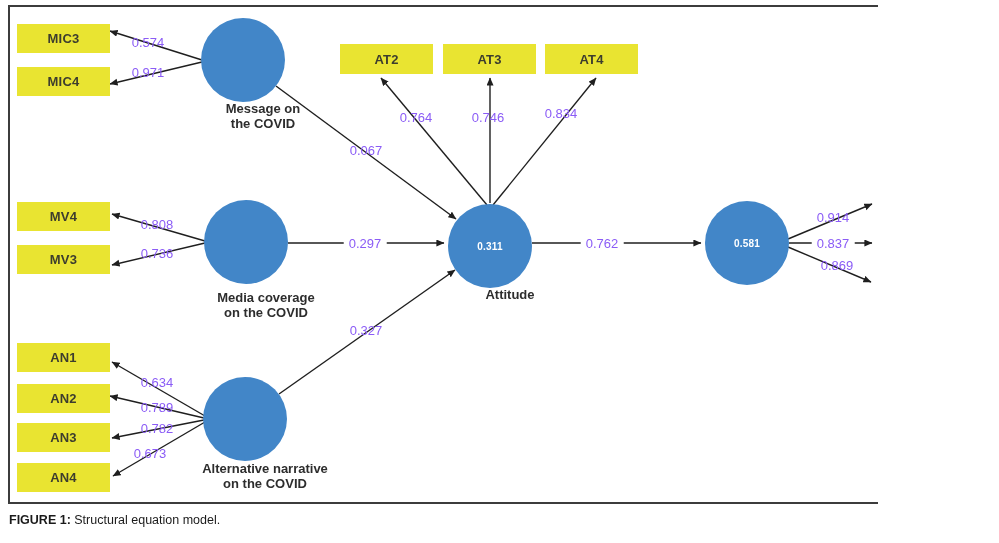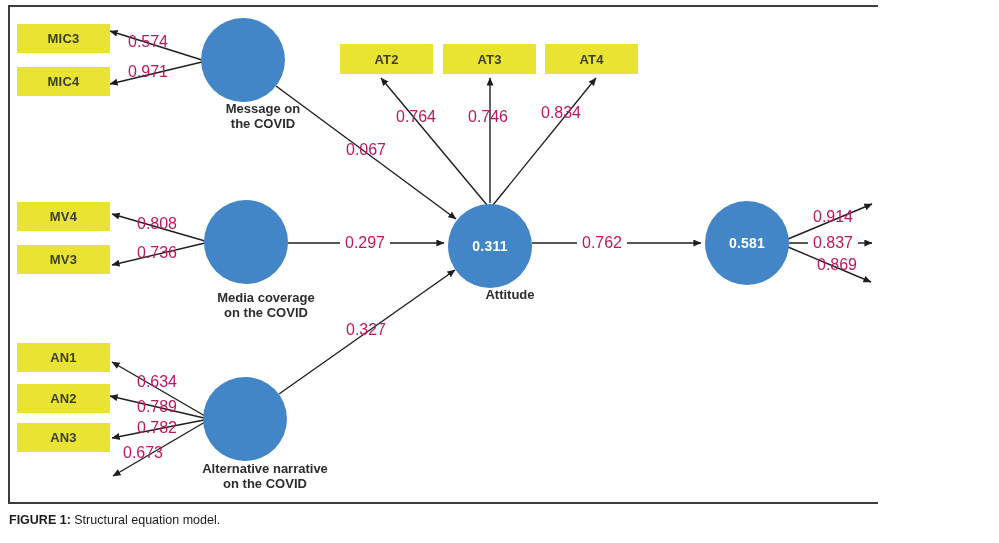--- a/index.html
+++ b/index.html
@@ -17,25 +17,25 @@
     background:var(--indicator-fill,#e9e431);
     display:flex;align-items:center;justify-content:center;
     font-size:13px;font-weight:600;color:#3d3d2e;letter-spacing:.2px;
   }
   .box.wide{width:95px;height:30px;}
   .box.top{height:30px;}
   .circle{
     position:absolute;width:84px;height:84px;border-radius:50%;
     background:var(--latent-fill,#4286c8);
     display:flex;align-items:center;justify-content:center;
-    color:#fff;font-size:14px;font-weight:700;letter-spacing:.2px;
+    color:#fff;font-size:10px;font-weight:700;letter-spacing:.2px;
   }
   .num{
     position:absolute;transform:translate(-50%,-50%);
-    font-size:16px;color:#be185d;white-space:nowrap;line-height:1;
+    font-size:13px;color:#8b5cf6;white-space:nowrap;line-height:1;
   }
   .num.bg{background:#fff;padding:2px 5px;}
   .cap{
     position:absolute;transform:translateX(-50%);
     text-align:center;font-size:13px;font-weight:600;color:#2d2d2d;
     line-height:1.18;white-space:nowrap;
   }
   .cap .capline{display:block;padding-left:40px;}
   .figcaption{
     position:absolute;left:9px;top:513px;font-size:12.5px;color:#1a1a1a;
@@ -76,20 +76,21 @@
     <line x1="532" y1="243" x2="701" y2="243" stroke="#1f1f1f" stroke-width="1.4" marker-end="url(#ah)"></line>
   </svg>
 
   <div class="box" style="left:17px;top:24px;">MIC3</div>
   <div class="box" style="left:17px;top:67px;">MIC4</div>
   <div class="box" style="left:17px;top:202px;">MV4</div>
   <div class="box" style="left:17px;top:245px;">MV3</div>
   <div class="box" style="left:17px;top:343px;">AN1</div>
   <div class="box" style="left:17px;top:384px;">AN2</div>
   <div class="box" style="left:17px;top:423px;">AN3</div>
+  <div class="box" style="left:17px;top:463px;">AN4</div>
 
   <div class="box top" style="left:340px;top:44px;">AT2</div>
   <div class="box top" style="left:443px;top:44px;">AT3</div>
   <div class="box top" style="left:545px;top:44px;">AT4</div>
 
   <div class="box wide" style="left:878px;top:190px;">C1</div>
   <div class="box wide" style="left:878px;top:228px;">C3</div>
 
   <div class="circle" style="left:201px;top:18px;"></div>
   <div class="circle" style="left:204px;top:200px;"></div>
@@ -117,21 +118,21 @@
     <span class="capline">Attitude</span>
   </div>
 
   <div class="num" style="left:148px;top:42px;">0.574</div>
   <div class="num" style="left:148px;top:72px;">0.971</div>
   <div class="num" style="left:157px;top:224px;">0.808</div>
   <div class="num" style="left:157px;top:253px;">0.736</div>
   <div class="num" style="left:157px;top:382px;">0.634</div>
   <div class="num" style="left:157px;top:407px;">0.789</div>
   <div class="num" style="left:157px;top:428px;">0.782</div>
-  <div class="num" style="left:143px;top:453px;">0.673</div>
+  <div class="num" style="left:150px;top:453px;">0.673</div>
   <div class="num" style="left:416px;top:117px;">0.764</div>
   <div class="num" style="left:488px;top:117px;">0.746</div>
   <div class="num" style="left:561px;top:113px;">0.834</div>
   <div class="num" style="left:833px;top:217px;">0.914</div>
   <div class="num bg" style="left:833px;top:243px;">0.837</div>
   <div class="num" style="left:837px;top:265px;">0.869</div>
 
   <div class="num" style="left:366px;top:150px;">0.067</div>
   <div class="num bg" style="left:365px;top:243px;">0.297</div>
   <div class="num" style="left:366px;top:330px;">0.327</div>

